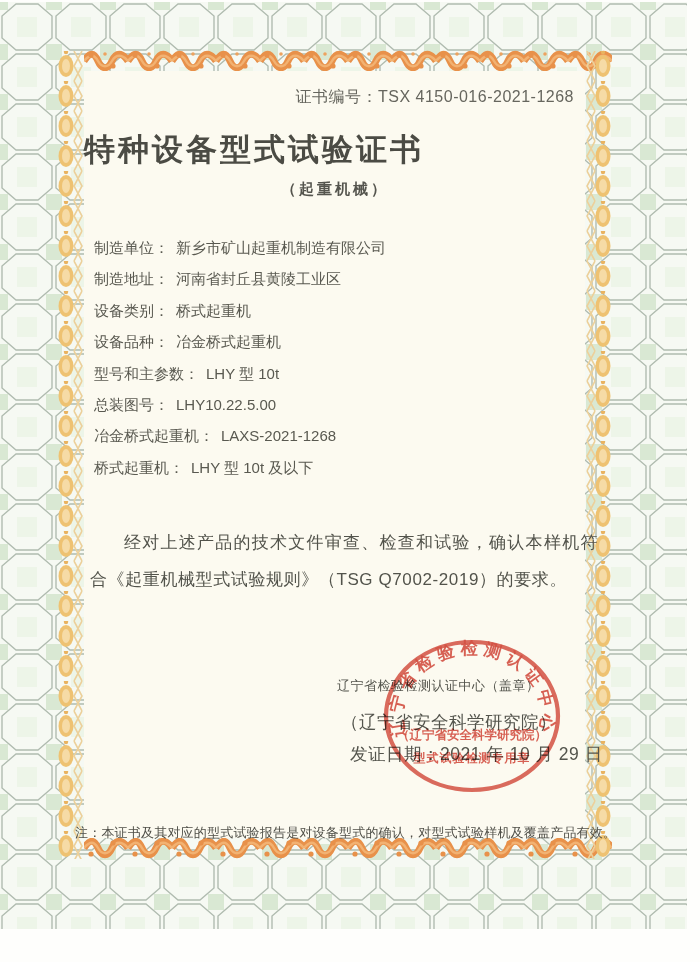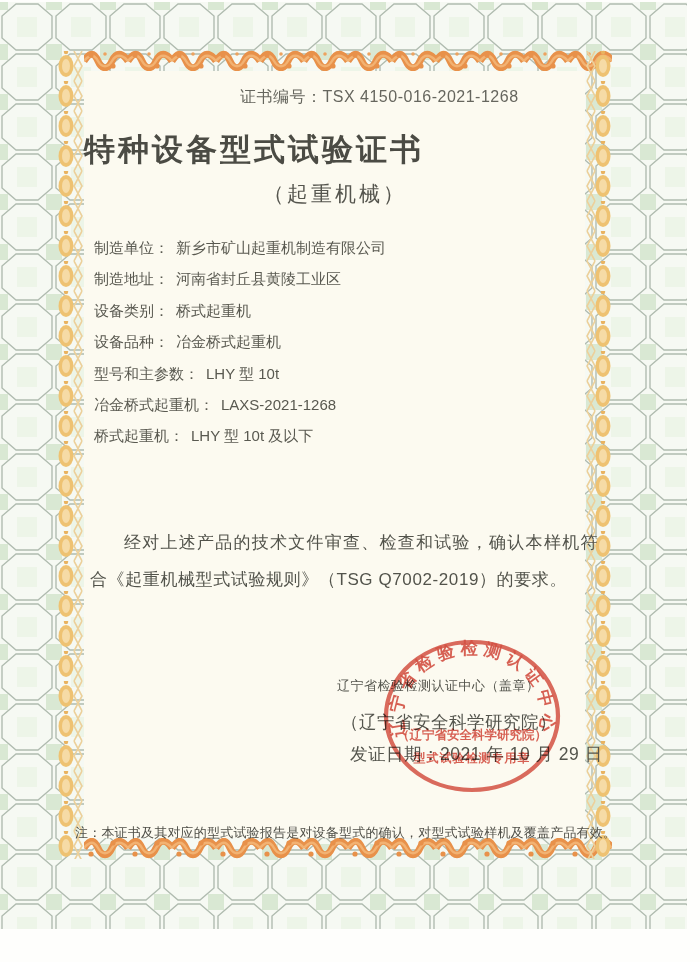--- a/index.html
+++ b/index.html
@@ -17,30 +17,30 @@
     left:84px;top:71px;width:501px;height:767px;
     background:#fcfaf0;
   }
   
   .band-top{left:84px;top:50px;width:528px;height:21px;}
   .band-bottom{left:84px;top:838px;width:528px;height:21px;}
   .band-left{left:57px;top:51px;width:27px;height:808px;}
   .band-right{left:585px;top:51px;width:27px;height:808px;}
   
   .cert-number{
-    left:240px;top:87px;width:334px;
+    left:240px;top:87px;width:334px;text-align:right;
     font-size:16px;color:#66665e;letter-spacing:.5px;white-space:nowrap;
   }
   .title{
     left:84px;top:129px;width:502px;text-align:left;
     font-size:31px;font-weight:700;color:#4b4b44;letter-spacing:3px;white-space:nowrap;
   }
   .subtitle{
     left:84px;top:180px;width:502px;text-align:center;
-    font-size:21px;font-weight:400;color:#55554e;letter-spacing:3px;white-space:nowrap;
+    font-size:15px;font-weight:700;color:#55554e;letter-spacing:3px;white-space:nowrap;
   }
   .fields{left:94px;top:232px;width:480px;}
   .field-row{line-height:31.4px;font-size:15px;color:#595950;white-space:nowrap;}
   .field-value{margin-left:7px;}
   .statement{
     left:90px;top:524px;width:508px;
     font-size:17px;line-height:37px;color:#52534b;
     text-indent:2em;letter-spacing:.6px;text-align:justify;
   }
   .issuer-line{left:337px;top:677px;font-size:13px;color:#53544c;white-space:nowrap;letter-spacing:.5px;}
@@ -143,20 +143,23 @@
     <div class="field-row">
       <span class="field-label">设备类别：</span><span class="field-value">桥式起重机</span>
     </div>
     <div class="field-row">
       <span class="field-label">设备品种：</span><span class="field-value">冶金桥式起重机</span>
     </div>
     <div class="field-row">
       <span class="field-label">型号和主参数：</span><span class="field-value">LHY 型 10t</span>
     </div>
     <div class="field-row">
+      <span class="field-label">总装图号：</span><span class="field-value">LHY10.22.5.00</span>
+    </div>
+    <div class="field-row">
       <span class="field-label">冶金桥式起重机：</span><span class="field-value">LAXS-2021-1268</span>
     </div>
     <div class="field-row">
       <span class="field-label">桥式起重机：</span><span class="field-value">LHY 型 10t 及以下</span>
     </div>
   </div>
 
   <div class="abs statement">经对上述产品的技术文件审查、检查和试验，确认本样机符合《起重机械型式试验规则》（TSG Q7002-2019）的要求。</div>
 
   <div class="abs issuer-line">辽宁省检验检测认证中心（盖章）</div>

